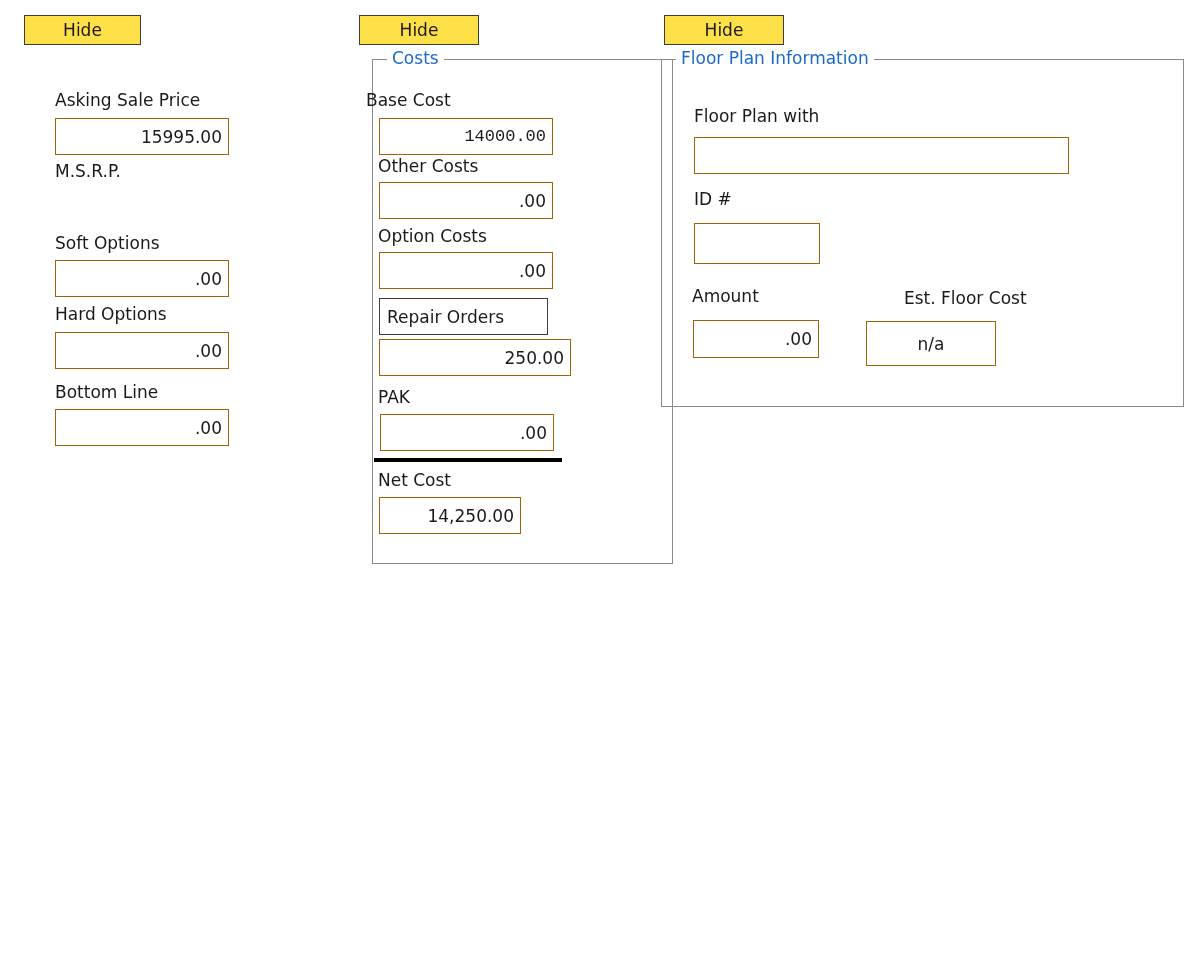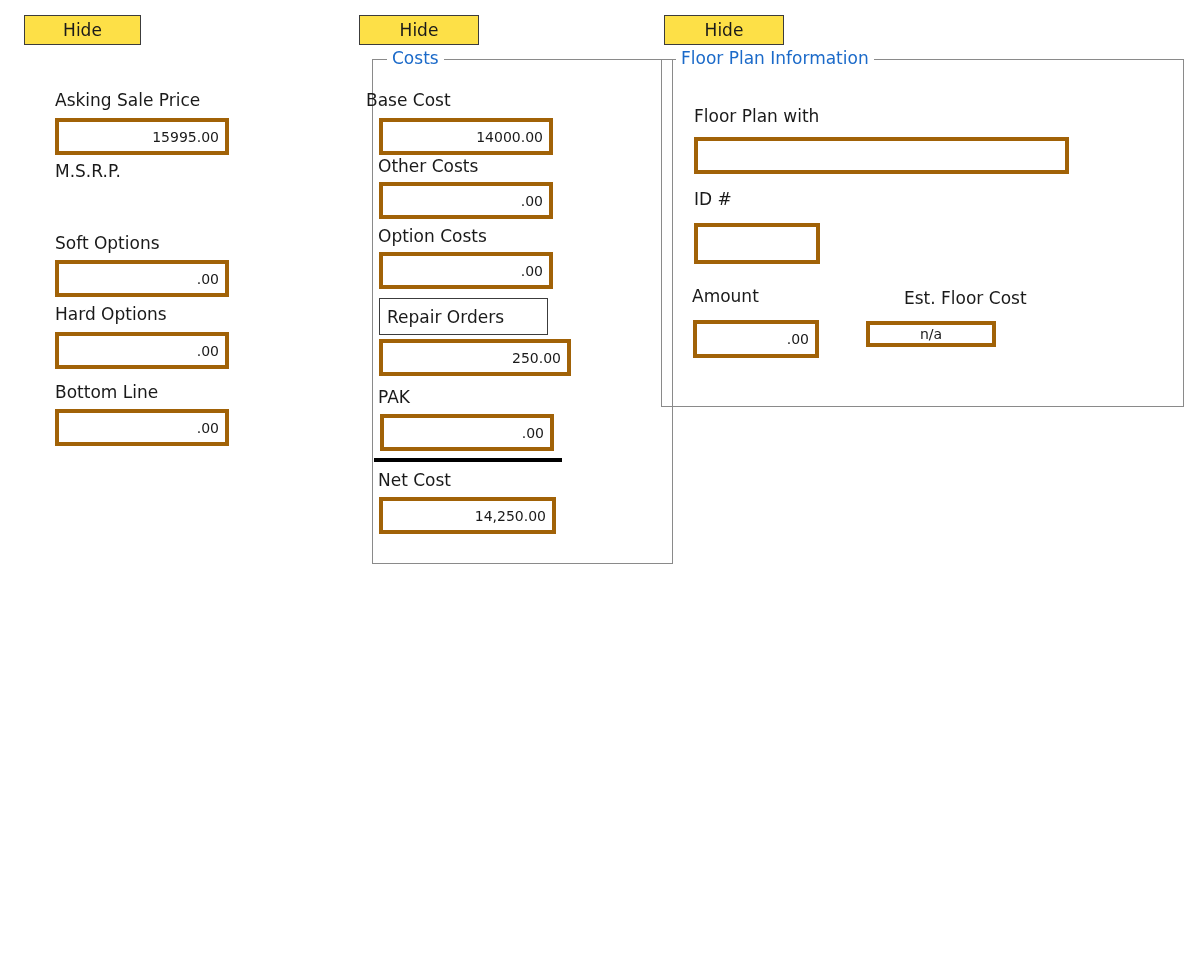--- a/index.html
+++ b/index.html
@@ -50,23 +50,23 @@
     position: absolute;
     font-size: 17px;
     color: #1a1a1a;
     white-space: nowrap;
     font-family: "DejaVu Sans", "Liberation Sans", sans-serif;
   }
   .fld-input {
     position: absolute;
     box-sizing: border-box;
     background: #ffffff;
-    border: 4px solid #a16207;
+    border: 1px solid #a16207;
     font-family: "DejaVu Sans", "Liberation Sans", sans-serif;
-    font-size: 14px;
+    font-size: 17px;
     color: #1a1a1a;
     text-align: right;
     padding: 4px 6px;
     line-height: 1;
   }
   .fld-input.center { text-align: center; }
   .fld-input.plain { text-align: left; }
   .btn-inline {
     position: absolute;
     box-sizing: border-box;
@@ -107,49 +107,49 @@
   <input class="fld-input" style="left: 55px; top: 332px; width: 174px; height: 37px;" value=".00">
 
   <span class="fld-label" style="left:55px; top:382px;">Bottom Line</span>
   <input class="fld-input" style="left: 55px; top: 409px; width: 174px; height: 37px;" value=".00">
 
   <div class="group" style="left:344px; top:59px; width:301px; height:505px;margin-left:28px;">
     <span class="group-title">Costs</span>
   </div>
 
   <span class="fld-label" style="left:366px; top:90px;">Base Cost</span>
-  <input class="fld-input" style="left: 379px; top: 118px; width: 174px; height: 37px;" value="14000.00">
+  <input class="fld-input" style="left: 379px; top: 118px; width: 174px; height: 37px; font-family: Liberation Mono, monospace;" value="14000.00">
 
   <span class="fld-label" style="left:378px; top:156px;">Other Costs</span>
   <input class="fld-input" style="left: 379px; top: 182px; width: 174px; height: 37px;" value=".00">
 
   <span class="fld-label" style="left:378px; top:226px;">Option Costs</span>
   <input class="fld-input" style="left: 379px; top: 252px; width: 174px; height: 37px;" value=".00">
 
   <button class="btn-inline" style="left:379px; top:298px; width:169px; height:37px;">
     <span>Repair Orders</span>
   </button>
   <input class="fld-input" style="left: 379px; top: 339px; width: 192px; height: 37px;" value="250.00">
 
   <span class="fld-label" style="left:378px; top:387px;">PAK</span>
   <input class="fld-input" style="left: 380px; top: 414px; width: 174px; height: 37px;" value=".00">
   <div class="underline-accent" style="left:374px; top:458px; width:188px;"></div>
 
   <span class="fld-label" style="left:378px; top:470px;">Net Cost</span>
-  <input class="fld-input" style="left: 379px; top: 497px; width: 177px; height: 37px;" value="14,250.00">
+  <input class="fld-input" style="left: 379px; top: 497px; width: 142px; height: 37px;" value="14,250.00">
 
   <div class="group" style="left:661px; top:59px; width:523px; height:348px;">
     <span class="group-title">Floor Plan Information</span>
   </div>
 
   <span class="fld-label" style="left:694px; top:106px;">Floor Plan with</span>
   <input class="fld-input plain" style="left: 694px; top: 137px; width: 375px; height: 37px;" value="">
 
   <span class="fld-label" style="left:694px; top:189px;">ID #</span>
   <input class="fld-input plain" style="left: 694px; top: 223px; width: 126px; height: 41px;" value="">
 
   <span class="fld-label" style="left:692px; top:286px;">Amount</span>
   <input class="fld-input" style="left: 693px; top: 320px; width: 126px; height: 38px;" value=".00">
 
   <span class="fld-label" style="left:904px; top:288px;">Est. Floor Cost</span>
-  <input class="fld-input center" style="left: 866px; top: 321px; width: 130px; height: 26px;" readonly="" value="n/a">
+  <input class="fld-input center" style="left: 866px; top: 321px; width: 130px; height: 45px;" readonly="" value="n/a">
 
 </div>
 
 </body></html>

